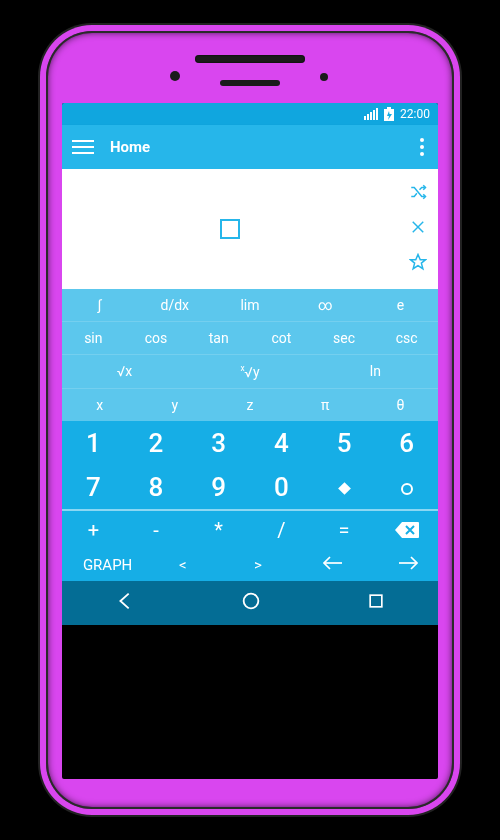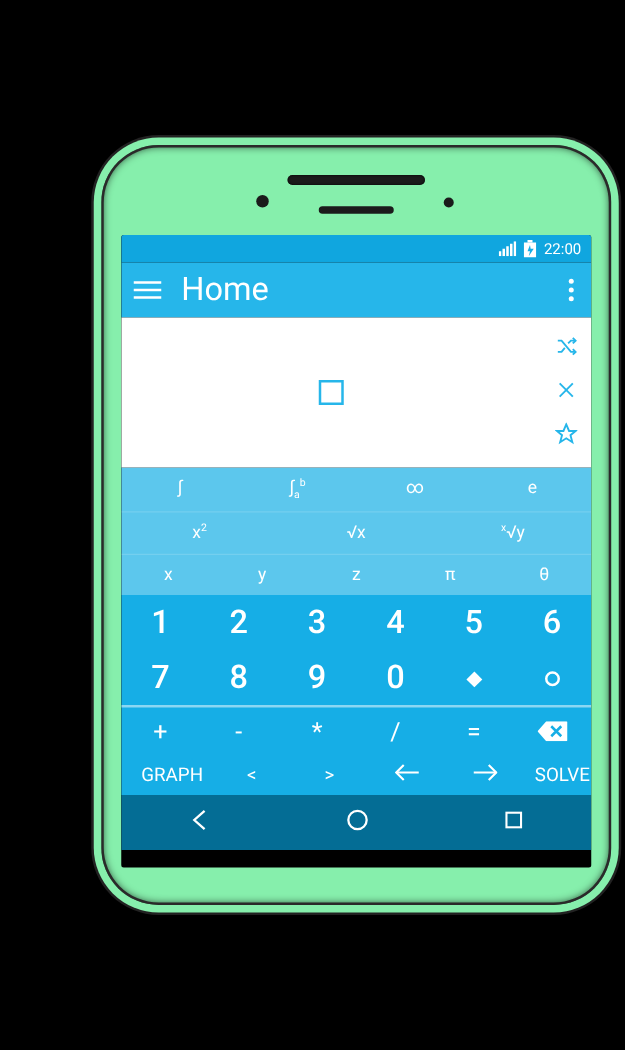--- a/index.html
+++ b/index.html
@@ -1,22 +1,21 @@
 <!DOCTYPE html>
 <html><head>
 <meta charset="utf-8">
 <style>
   html,body{margin:0;padding:0;background:#000;font-family:Roboto,Arial,sans-serif;}
   .stage{width:500px;height:840px;position:relative;background:#000;}
   
   .phone{
     position:absolute;left:50%;top:50%;transform:translate(-50%,-50%);
-    width:420px;height:620px;background:#86efac;border-radius:52px;
+    width:420px;height:790px;background:#d946ef;border-radius:52px;
     box-shadow:0 0 0 2px #222, 0 8px 30px rgba(0,0,0,.8);
-    margin-left:35px;
   }
   .phone::before{ 
     content:"";position:absolute;inset:6px;border-radius:46px;
     box-shadow:inset 0 0 0 2px #2a2a2a,inset 0 0 8px #000;
   }
   .speaker{position:absolute;top:30px;left:50%;transform:translateX(-50%);
     width:110px;height:8px;border-radius:4px;background:#1b1b1b;
     box-shadow:inset 0 0 2px #000;}
   .sensor{position:absolute;top:55px;left:50%;transform:translateX(-50%);
     width:60px;height:6px;border-radius:3px;background:#1b1b1b;}
@@ -32,21 +31,21 @@
   .statusbar{height:22px;background:#10a6df;color:#fff;display:flex;
     justify-content:flex-end;align-items:center;gap:6px;padding:0 8px;
     font-size:12px;}
   .statusbar svg{display:block}
   
   .appbar{height:44px;background:#26b6ea;color:#fff;display:flex;
     align-items:center;padding:0 10px;box-shadow:0 2px 3px rgba(0,0,0,.15);}
   .hamburger{width:22px;height:22px;display:flex;flex-direction:column;
     justify-content:center;gap:4px;margin-right:16px;cursor:pointer;}
   .hamburger span{height:2px;background:#fff;}
-  .appbar-title{font-size:26px;font-weight:400;flex:1}
+  .appbar-title{font-size:15px;font-weight:700;flex:1}
   .kebab{display:flex;flex-direction:column;gap:3px;padding:4px;cursor:pointer;}
   .kebab span{width:4px;height:4px;border-radius:50%;background:#fff;}
   
   .display{background:#fff;flex:0 0 120px;display:flex;position:relative;}
   .expr{flex:1;display:flex;align-items:center;justify-content:center;}
   .cursor-box{width:16px;height:16px;border:2px solid #26b6ea;}
   .disp-actions{width:40px;display:flex;flex-direction:column;align-items:center;
     justify-content:space-around;padding:8px 0;}
   .disp-actions .ico{color:#26b6ea;cursor:pointer;}
   
@@ -139,28 +138,37 @@
             <svg width="18" height="18" viewBox="0 0 24 24" fill="none" stroke="#26b6ea" stroke-width="2">
               <polygon points="12,2 15,9 22,9 16.5,13.5 18.5,21 12,16.8 5.5,21 7.5,13.5 2,9 9,9"></polygon>
             </svg>
           </div>
         </div>
       </div>
 
       <div class="funcpad">
         <div class="row">
           <div class="key">∫</div>
-          <div class="key">∫<sub>a</sub><sup>b</sup></div>
+          <div class="key">d/dx</div>
+          <div class="key">lim</div>
           <div class="key">∞</div>
           <div class="key">e</div>
         </div>
         <div class="row">
-          <div class="key">x<sup>2</sup></div>
+          <div class="key">sin</div>
+          <div class="key">cos</div>
+          <div class="key">tan</div>
+          <div class="key">cot</div>
+          <div class="key">sec</div>
+          <div class="key">csc</div>
+        </div>
+        <div class="row">
           <div class="key">√x</div>
           <div class="key"><sup>x</sup>√y</div>
+          <div class="key">ln</div>
         </div>
         <div class="row">
           <div class="key">x</div>
           <div class="key">y</div>
           <div class="key">z</div>
           <div class="key">π</div>
           <div class="key">θ</div>
         </div>
       </div>
 
@@ -204,21 +212,20 @@
               <path d="M7 1L1 7l6 6"></path>
                 <path d="M1 7h18"></path>
             </svg>
           </div>
           <div class="key">
             <svg width="20" height="14" viewBox="0 0 20 14" fill="none" stroke="#fff" stroke-width="1.7">
               <path d="M13 1l6 6-6 6"></path>
                 <path d="M19 7H1"></path>
             </svg>
           </div>
-          <div class="key">SOLVE</div>
         </div>
       </div>
 
       <div class="navbar">
         <div class="nav">
           <svg width="22" height="22" viewBox="0 0 24 24" fill="none" stroke="#fff" stroke-width="2">
             <path d="M16 4L7 12l9 8"></path>
           </svg>
         </div>
         <div class="nav">

